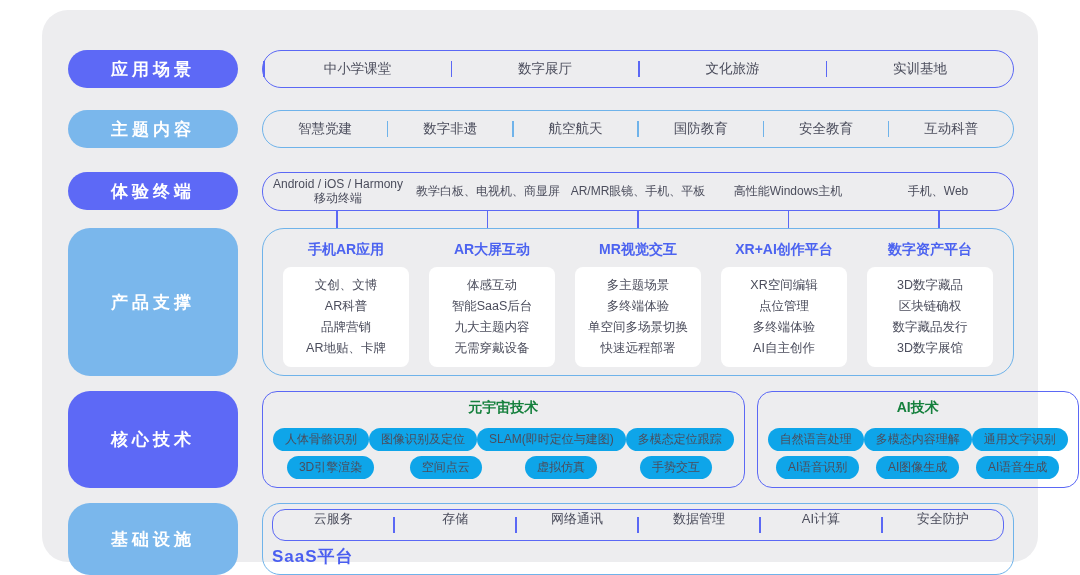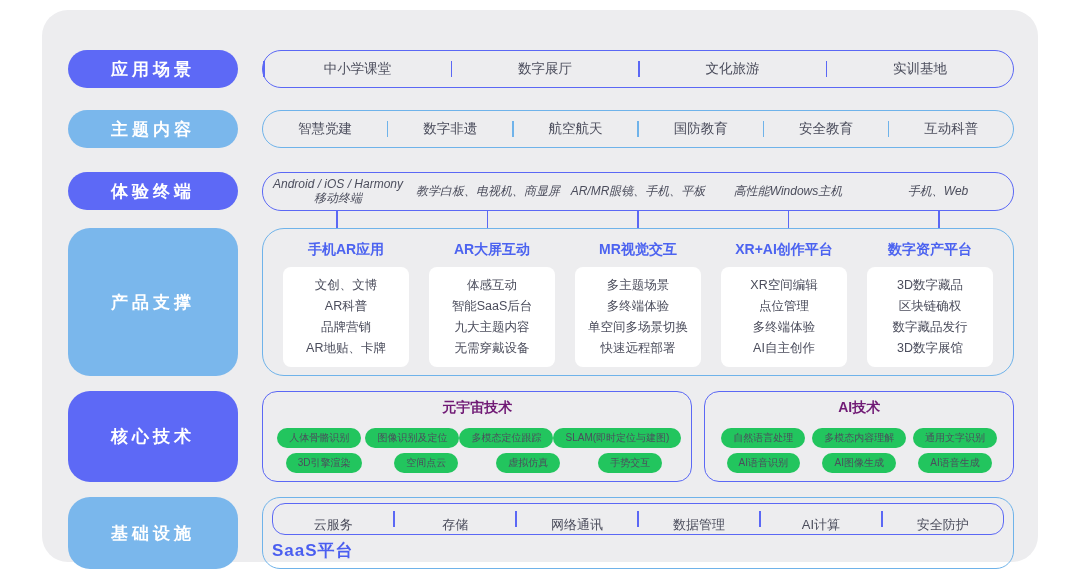--- a/index.html
+++ b/index.html
@@ -20,50 +20,50 @@
   .bd-indigo{border:1.6px solid #5b68f5;}
   .bd-blue{border:1.6px solid #6fb3ea;}
   .seg{flex:1;text-align:center;font-size:13.5px;color:#4b4d5c;}
   .vdiv{width:1.5px;height:16px;align-self:center;}
   .vdiv.indigo{background:#5b68f5;}
   .vdiv.blue{background:#6fb3ea;}
   
   .box-r1{height:38px;border-radius:19px;}
   .box-r2{height:38px;border-radius:19px;}
   .box-r3{height:39px;border-radius:19px;}
-  .box-r3 .seg{font-size:12px;line-height:13.5px;white-space:pre-line;font-style:italic;}
+  .box-r3 .seg{font-size:12px;line-height:13.5px;white-space:pre-line;}
   .spacer{height:22px;}
   .spacer2{height:24px;}
   
   .connectors{margin-left:194px;display:flex;height:17px;}
   .connectors .c{flex:1;display:flex;justify-content:center;}
   .connectors .c i{display:block;width:1.6px;height:17px;background:#5b68f5;}
   
   .box-products{border-radius:22px;padding:8px 10px;align-items:stretch;justify-content:flex-end;}
   .pcol{flex:1;display:flex;flex-direction:column;align-items:center;}
   .pcol .ptitle{font-size:14px;font-weight:bold;color:#4c63f0;margin:4px 0 8px;}
   .pcard{background:#fff;border-radius:8px;padding:8px 8px;width:86%;
     box-sizing:border-box;text-align:center;}
   .pcard div{font-size:12.5px;line-height:21px;color:#4b4d5c;}
   
   .coretech{display:flex;gap:12px;flex:1;}
   .tbox{box-sizing:border-box;border-radius:15px;padding:7px 10px 8px;
     display:flex;flex-direction:column;}
   .tbox.left{flex:1.42;}
   .tbox.right{flex:1;}
-  .ttitle{text-align:center;font-size:14px;font-weight:bold;color:#701a75;
+  .ttitle{text-align:center;font-size:14px;font-weight:bold;color:#15803d;
     margin-bottom:6px;}
   .pillrow{display:flex;margin-top:5px;}
   .pillrow .pc{flex:1;display:flex;justify-content:center;}
-  .pill{background:#22c55e;border-radius:13px;padding:3px 12px;font-size:10px;
+  .pill{background:#0ea5e9;border-radius:13px;padding:3px 12px;font-size:12px;
     color:#4b4d5c;white-space:nowrap;}
   
   .box-infra{border-radius:18px;padding:5px 9px 6px;flex-direction:column;
     align-items:stretch;}
-  .infra-inner{border-radius:13px;height:30px;display:flex;align-items:flex-end;}
+  .infra-inner{border-radius:13px;height:30px;display:flex;align-items:flex-start;}
   .saas{font-size:17px;font-weight:bold;color:#4a5ef0;
     letter-spacing:1px;margin-top:4px;}
 </style>
 </head>
 <body>
 
 <div class="canvas">
 
   <div class="row">
     <div class="rlabel sm bg-indigo">应用场景</div>
@@ -198,24 +198,24 @@
         <div class="tbox left bd-indigo">
           <div class="ttitle">元宇宙技术</div>
           <div class="pillrow">
             <div class="pc">
                 <span class="pill">人体骨骼识别</span>
               </div>
             <div class="pc">
                 <span class="pill">图像识别及定位</span>
               </div>
             <div class="pc">
+                <span class="pill">SLAM(即时定位与建图)</span>
+              </div>
+            <div class="pc">
                 <span class="pill">多模态定位跟踪</span>
-              </div>
-            <div class="pc">
-                <span class="pill">SLAM(即时定位与建图)</span>
               </div>
           </div>
           <div class="pillrow">
             <div class="pc">
                 <span class="pill">3D引擎渲染</span>
               </div>
             <div class="pc">
                 <span class="pill">空间点云</span>
               </div>
             <div class="pc">

